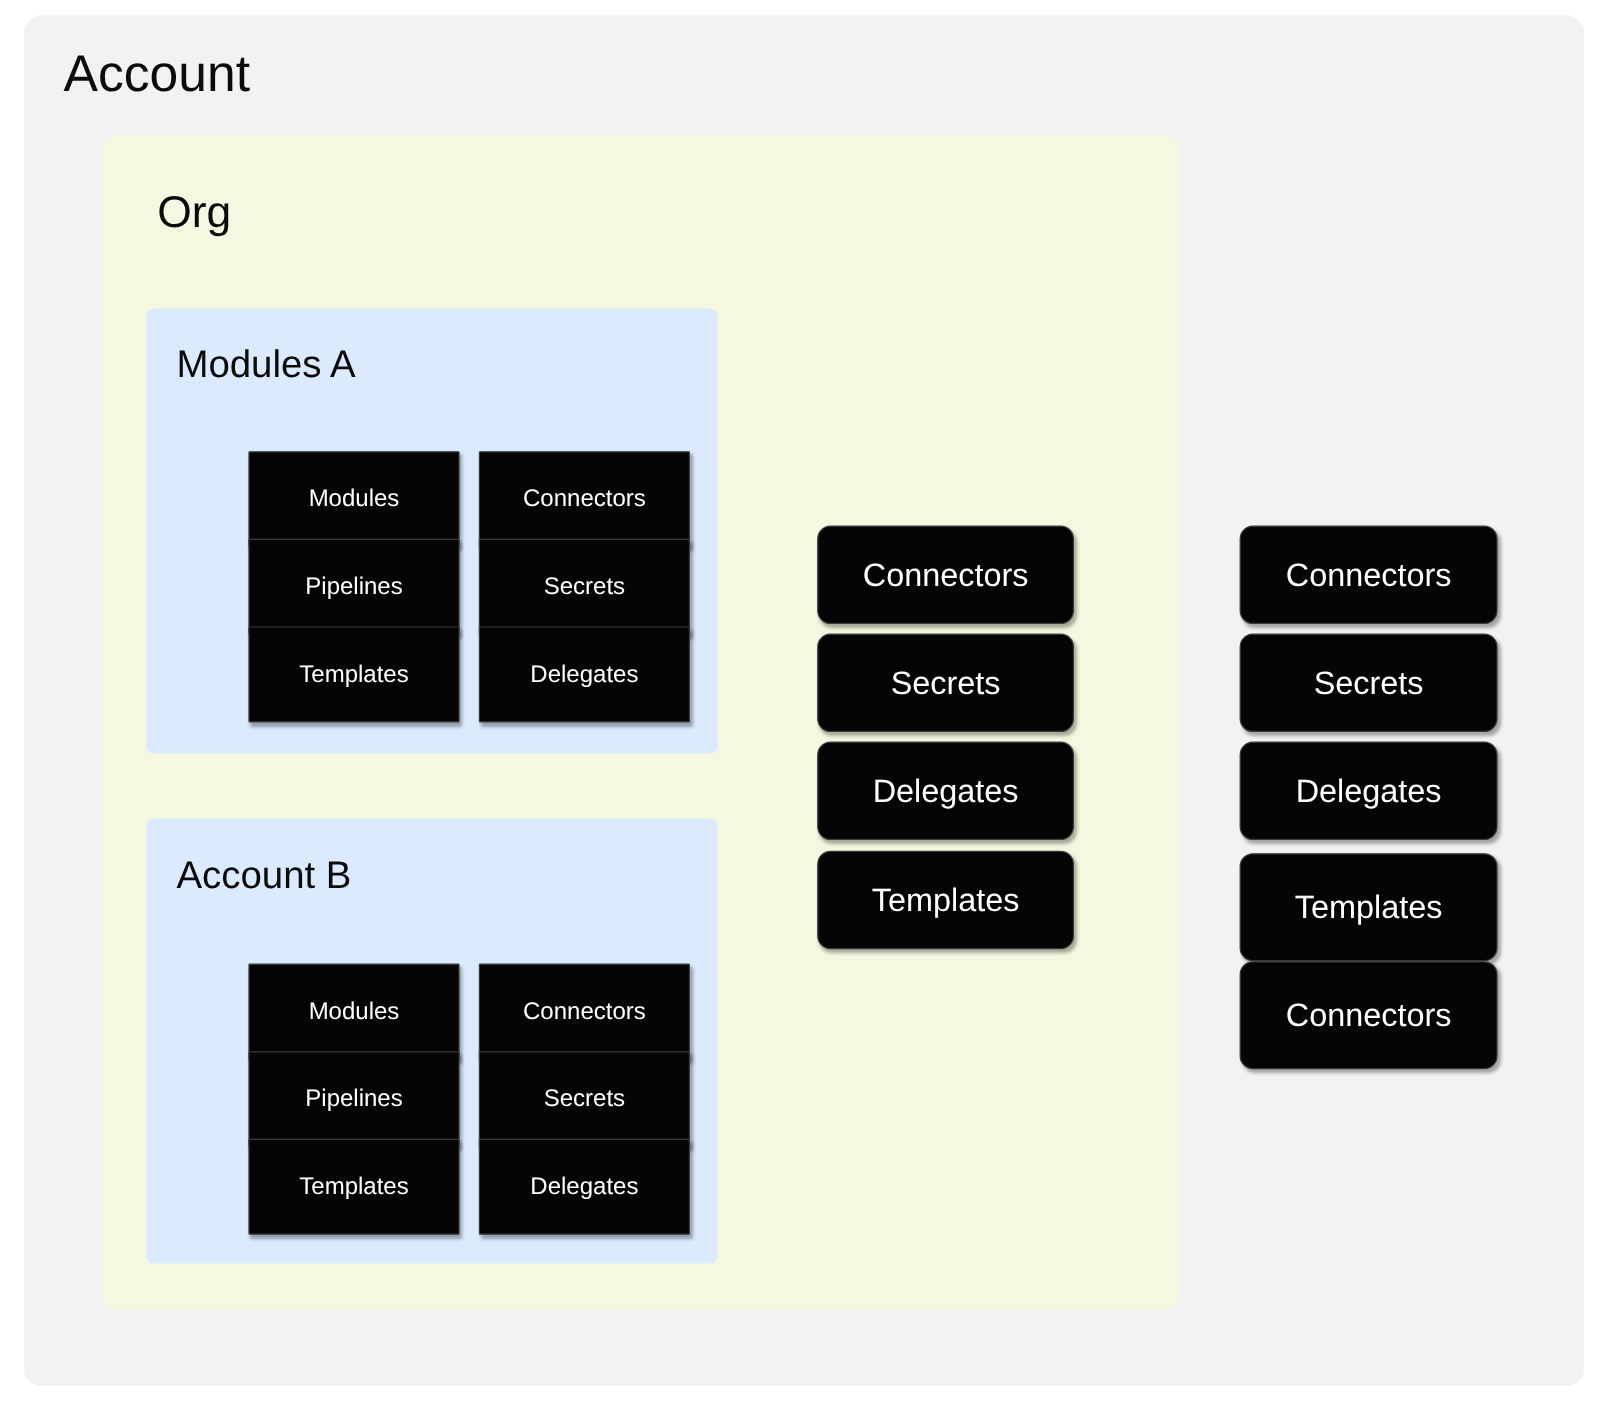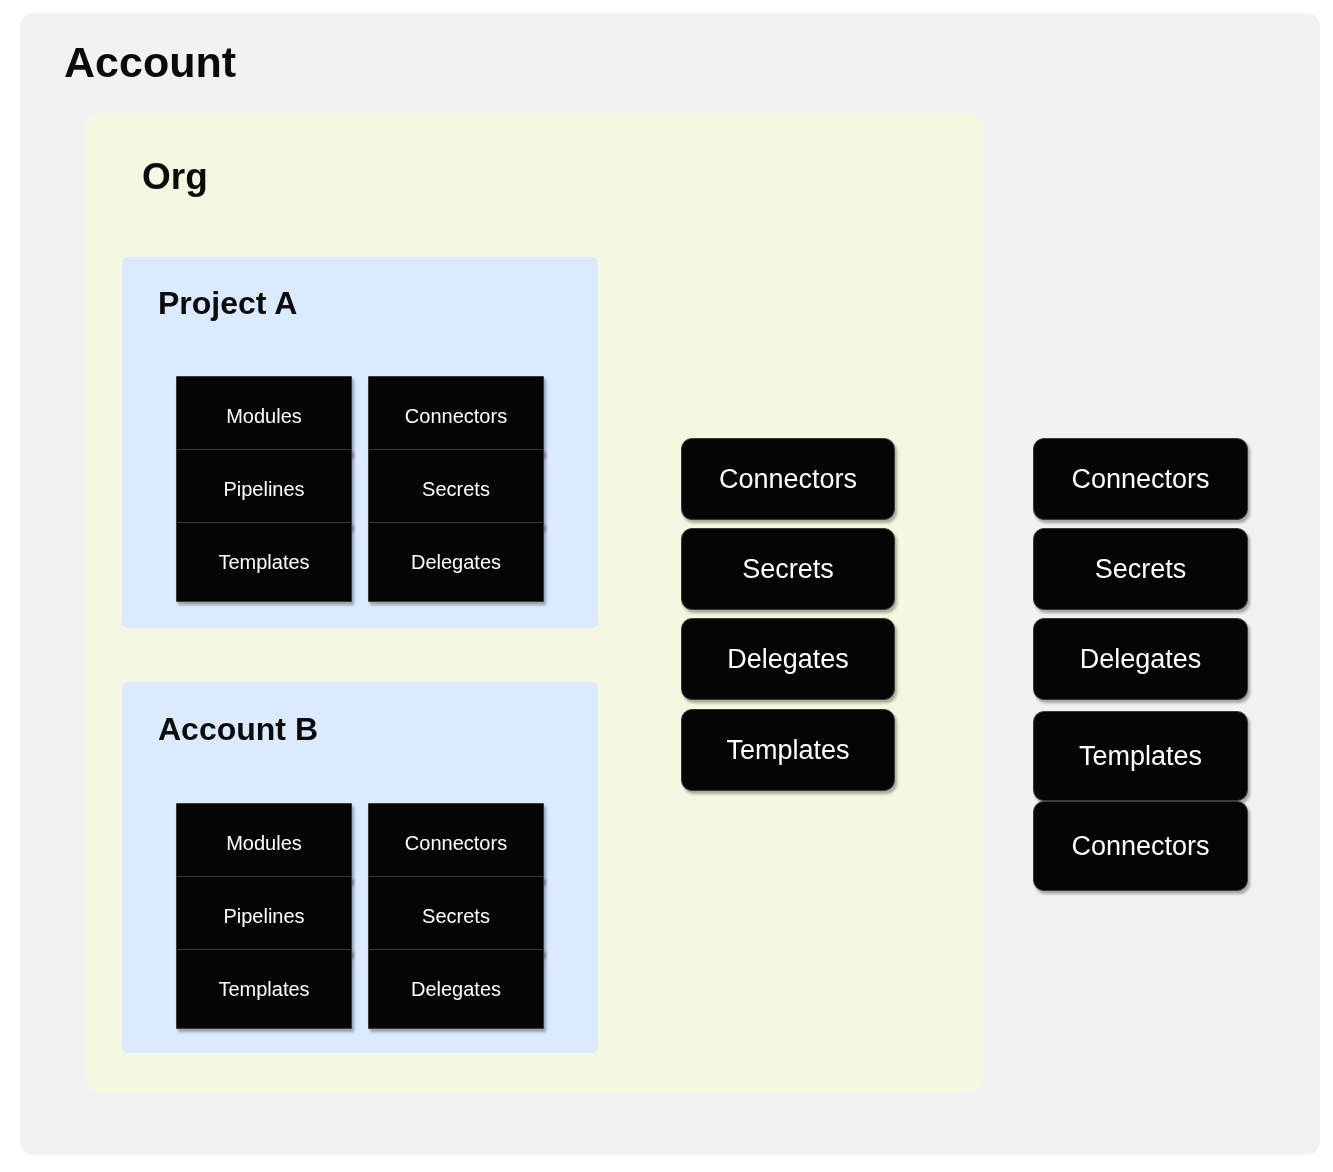--- a/index.html
+++ b/index.html
@@ -52,24 +52,23 @@
     height: 371px;
     left: 122px;
   }
   #project-a-box { top: 257px; }
   #project-b-box { top: 682px; }
 
   
   .title {
     position: absolute;
     color: #0b0b0b;
-    font-weight: 700;
+    font-weight: 400;
     white-space: nowrap;
     line-height: 1;
-    margin-left: 11px;
   }
   #account-title {
     left: 53px;
     top: 41px;
     font-size: 43px;
   }
   #org-title {
     left: 131px;
     top: 158px;
     font-size: 37px;
@@ -97,20 +96,21 @@
     white-space: nowrap;
     user-select: none;
   }
 
   
   .chip-project {
     width: 176px;
     height: 80px;
     font-size: 20px;
     border-radius: 1px;
+    margin-left: 31px;
   }
   .chip-col-1 { left: 176px; }
   .chip-col-2 { left: 368px; }
 
   
   .chip-org {
     left: 681px;
     width: 214px;
     height: 82px;
     font-size: 27px;
@@ -137,21 +137,21 @@
   <div class="box" id="account-box"></div>
 
   <div class="box" id="org-box"></div>
 
   <div class="box project-box" id="project-a-box"></div>
 
   <div class="box project-box" id="project-b-box"></div>
 
   <div class="title" id="account-title">Account</div>
   <div class="title" id="org-title">Org</div>
-  <div class="title project-title" id="project-a-title">Project A</div>
+  <div class="title project-title" id="project-a-title">Modules A</div>
   <div class="title project-title" id="project-b-title">Account B</div>
 
   <div class="chip chip-project chip-col-1" style="top:376px">Modules</div>
   <div class="chip chip-project chip-col-1" style="top:449px">Pipelines</div>
   <div class="chip chip-project chip-col-1" style="top:522px">Templates</div>
 
   <div class="chip chip-project chip-col-2" style="top:376px">Connectors</div>
   <div class="chip chip-project chip-col-2" style="top:449px">Secrets</div>
   <div class="chip chip-project chip-col-2" style="top:522px">Delegates</div>
 

